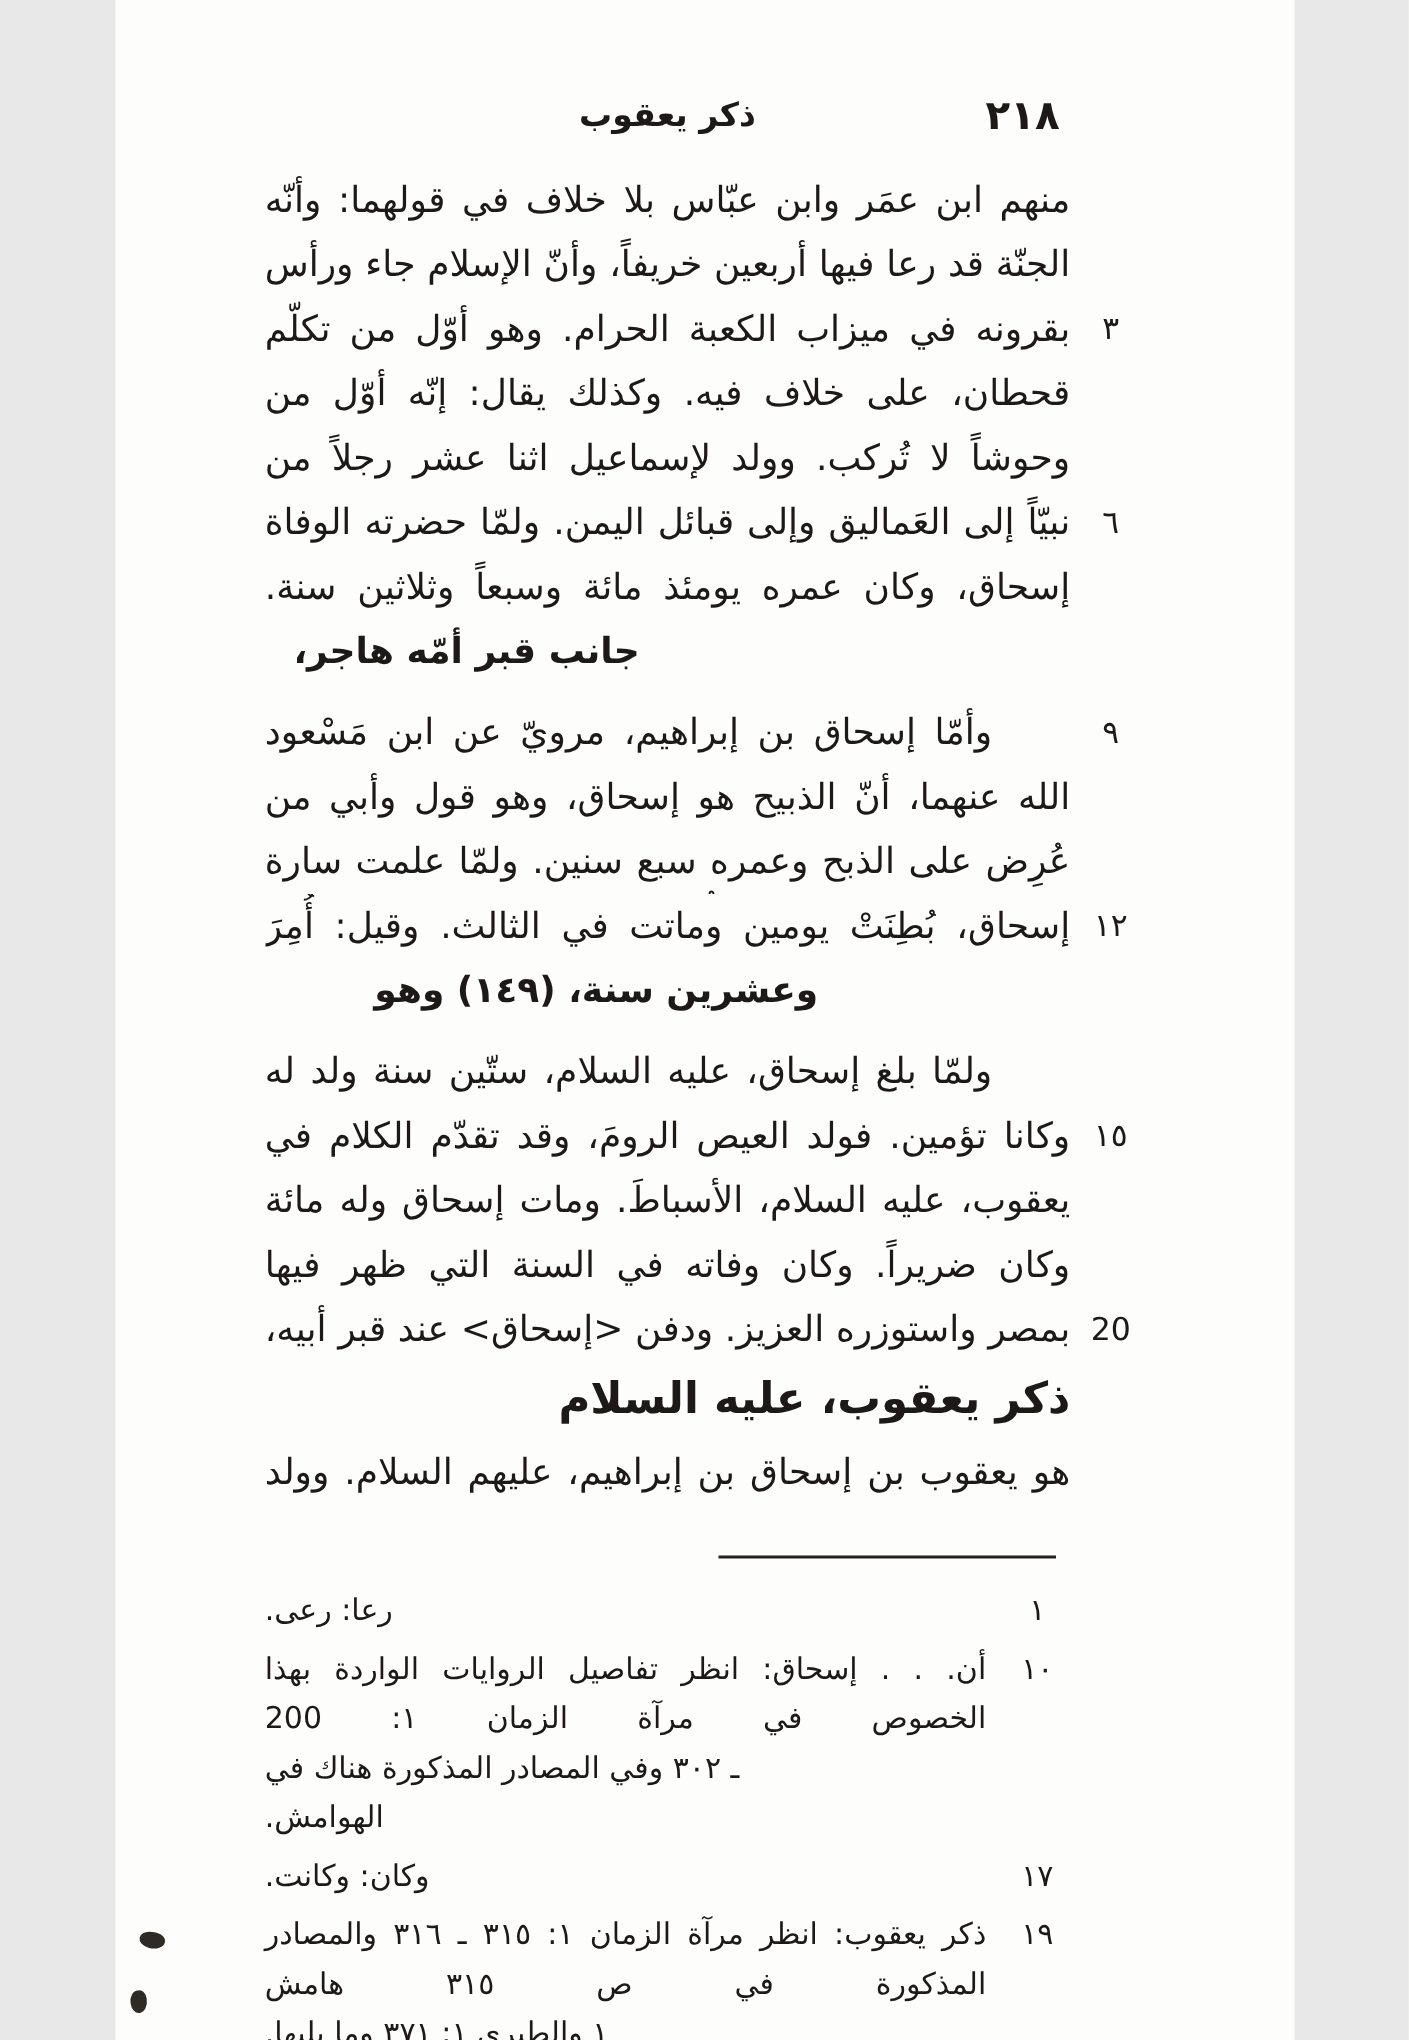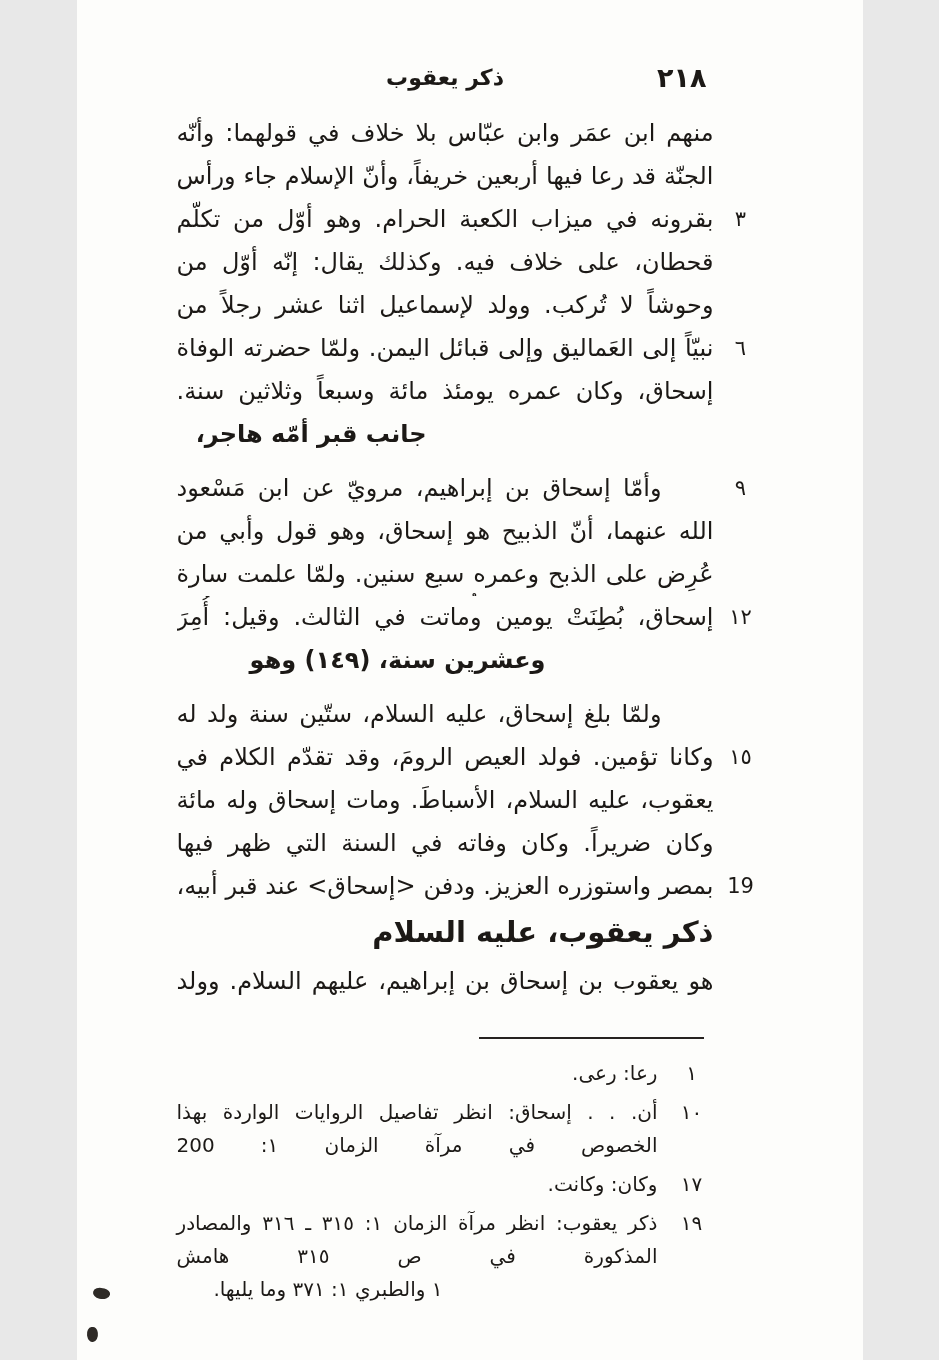--- a/index.html
+++ b/index.html
@@ -43,21 +43,21 @@
     font-size:29px;font-weight:bold;
   }
   .fline{margin-top:4px;}
 
   
   .fnsep{height:2px;background:#262220;width:225px;margin:34px 10px 18px auto;}
   .fns{margin-top:0;}
   .fn{display:flex;margin-bottom:6px;}
   .fn-num{flex:none;width:44px;text-align:center;font-size:20px;line-height:33px;}
   .fn-body{flex:1;padding-right:12px;font-size:20px;line-height:33px;}
-  .fn-line{text-align:right;}
+  .fn-line{text-align:left;}
   .fjust{text-align:justify;text-align-last:justify;}
   .ind90{margin-right:90px;}
   .ind215{margin-right:215px;}
 
   
   .art{position:absolute;background:#2e2a26;border-radius:50% 40% 55% 45%;}
   .art1{left:16px;top:1288px;width:17px;height:11px;transform:rotate(14deg);}
   .art2{left:10px;top:1327px;width:11px;height:15px;transform:rotate(-8deg);}
   .art3{left:886px;top:652px;width:4px;height:4px;opacity:.6;}
 </style>
@@ -126,21 +126,21 @@
         <span class="mnum">١٥</span>
         <div class="ltxt">وكانا تؤمين. فولد العيص الرومَ، وقد تقدّم الكلام في ذلك. وولد</div>
       </div>
       <div class="lrow">
         <div class="ltxt">يعقوب، عليه السلام، الأسباطَ. ومات إسحاق وله مائة وثمانون سنة،</div>
       </div>
       <div class="lrow">
         <div class="ltxt">وكان ضريراً. وكان وفاته في السنة التي ظهر فيها يوسف، عليه السلام،</div>
       </div>
       <div class="lrow">
-        <span class="mnum">19</span>
+        <span class="mnum">20</span>
         <div class="ltxt">بمصر واستوزره العزيز. ودفن &lt;إسحاق&gt; عند قبر أبيه، والله أعلم.</div>
       </div>
 
       <div class="heading">ذكر يعقوب، عليه السلام</div>
 
       <div class="lrow fline">
         <div class="ltxt">هو يعقوب بن إسحاق بن إبراهيم، عليهم السلام. وولد الأسباط</div>
       </div>
     </div>
 
@@ -152,20 +152,21 @@
         <span class="fn-num">١</span>
         <div class="fn-body">
           <div class="fn-line">رعا: رعى.</div>
         </div>
       </div>
 
       <div class="fn">
         <span class="fn-num">١٠</span>
         <div class="fn-body">
           <div class="fn-line fjust">أن. . . إسحاق: انظر تفاصيل الروايات الواردة بهذا الخصوص في مرآة الزمان ١: 200</div>
+          <div class="fn-line ind90">ـ ٣٠٢ وفي المصادر المذكورة هناك في الهوامش.</div>
         </div>
       </div>
 
       <div class="fn">
         <span class="fn-num">١٧</span>
         <div class="fn-body">
           <div class="fn-line">وكان: وكانت.</div>
         </div>
       </div>
 

